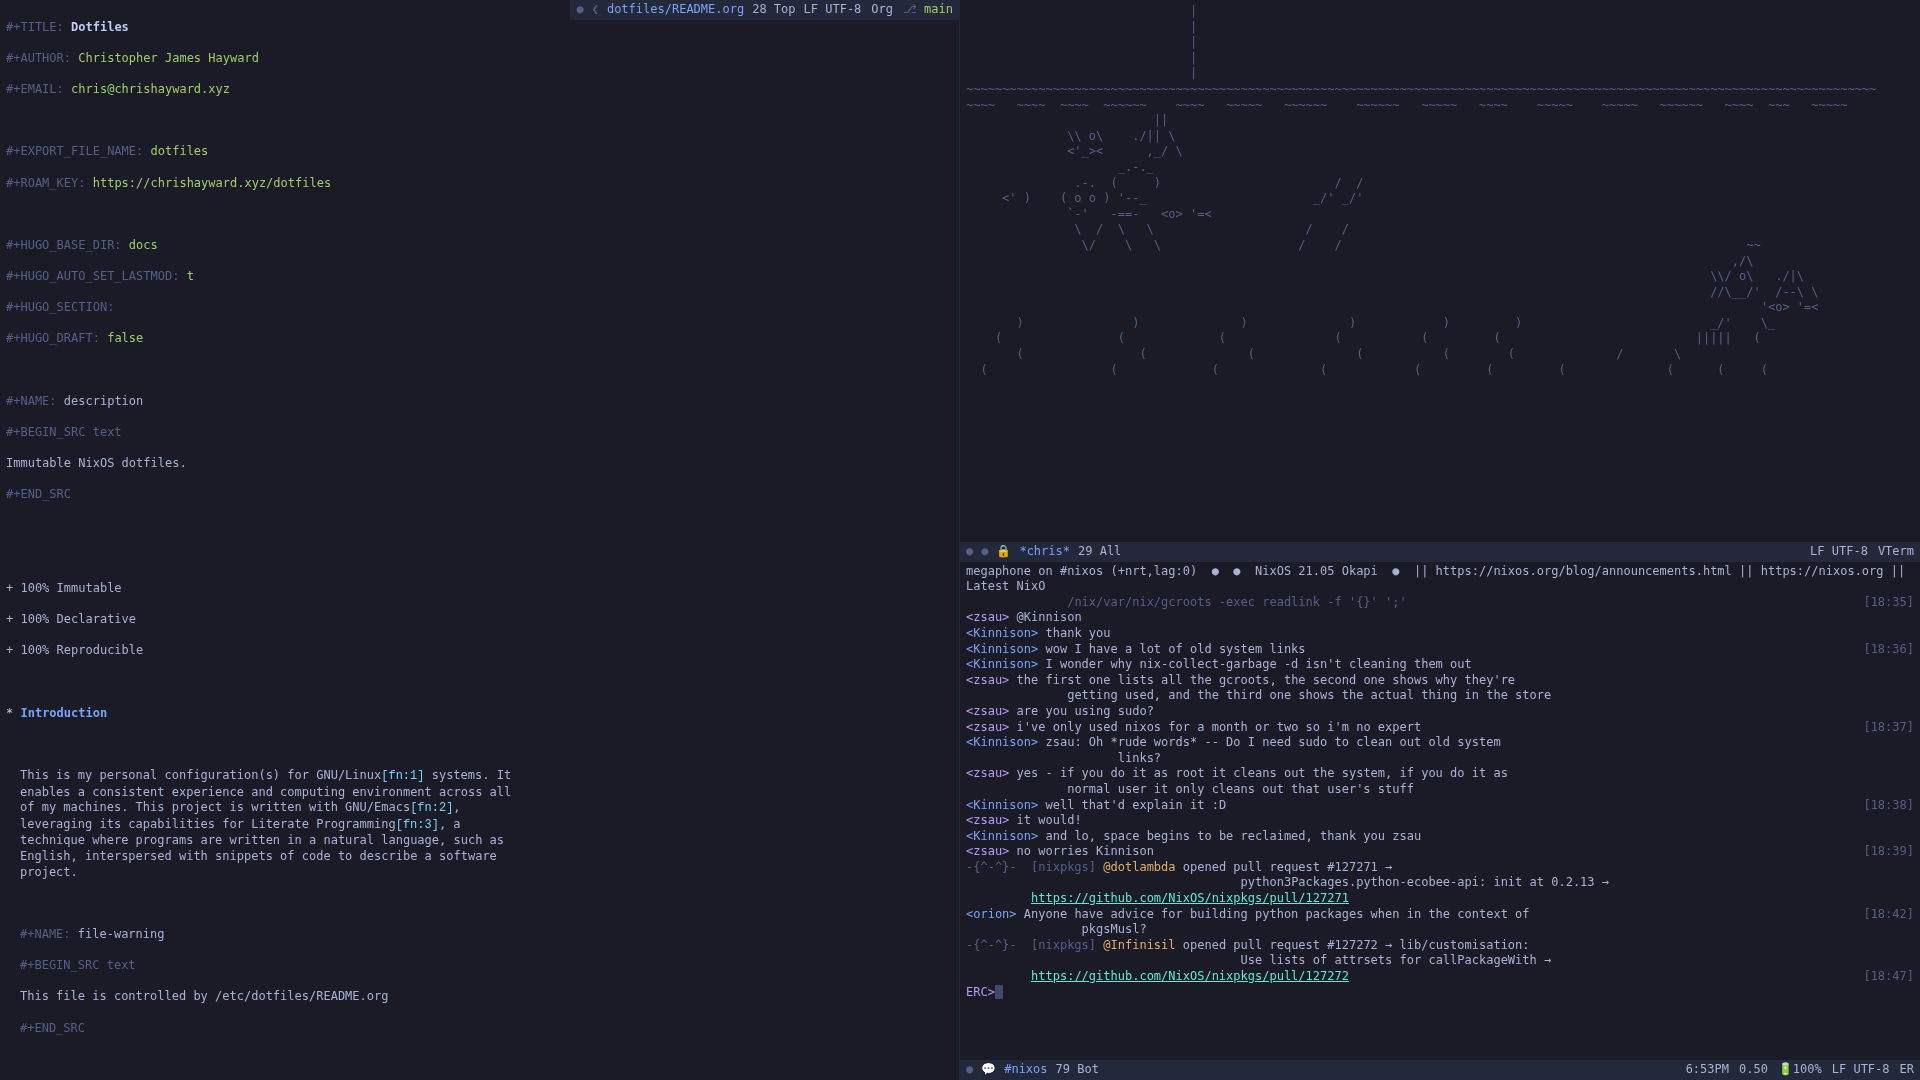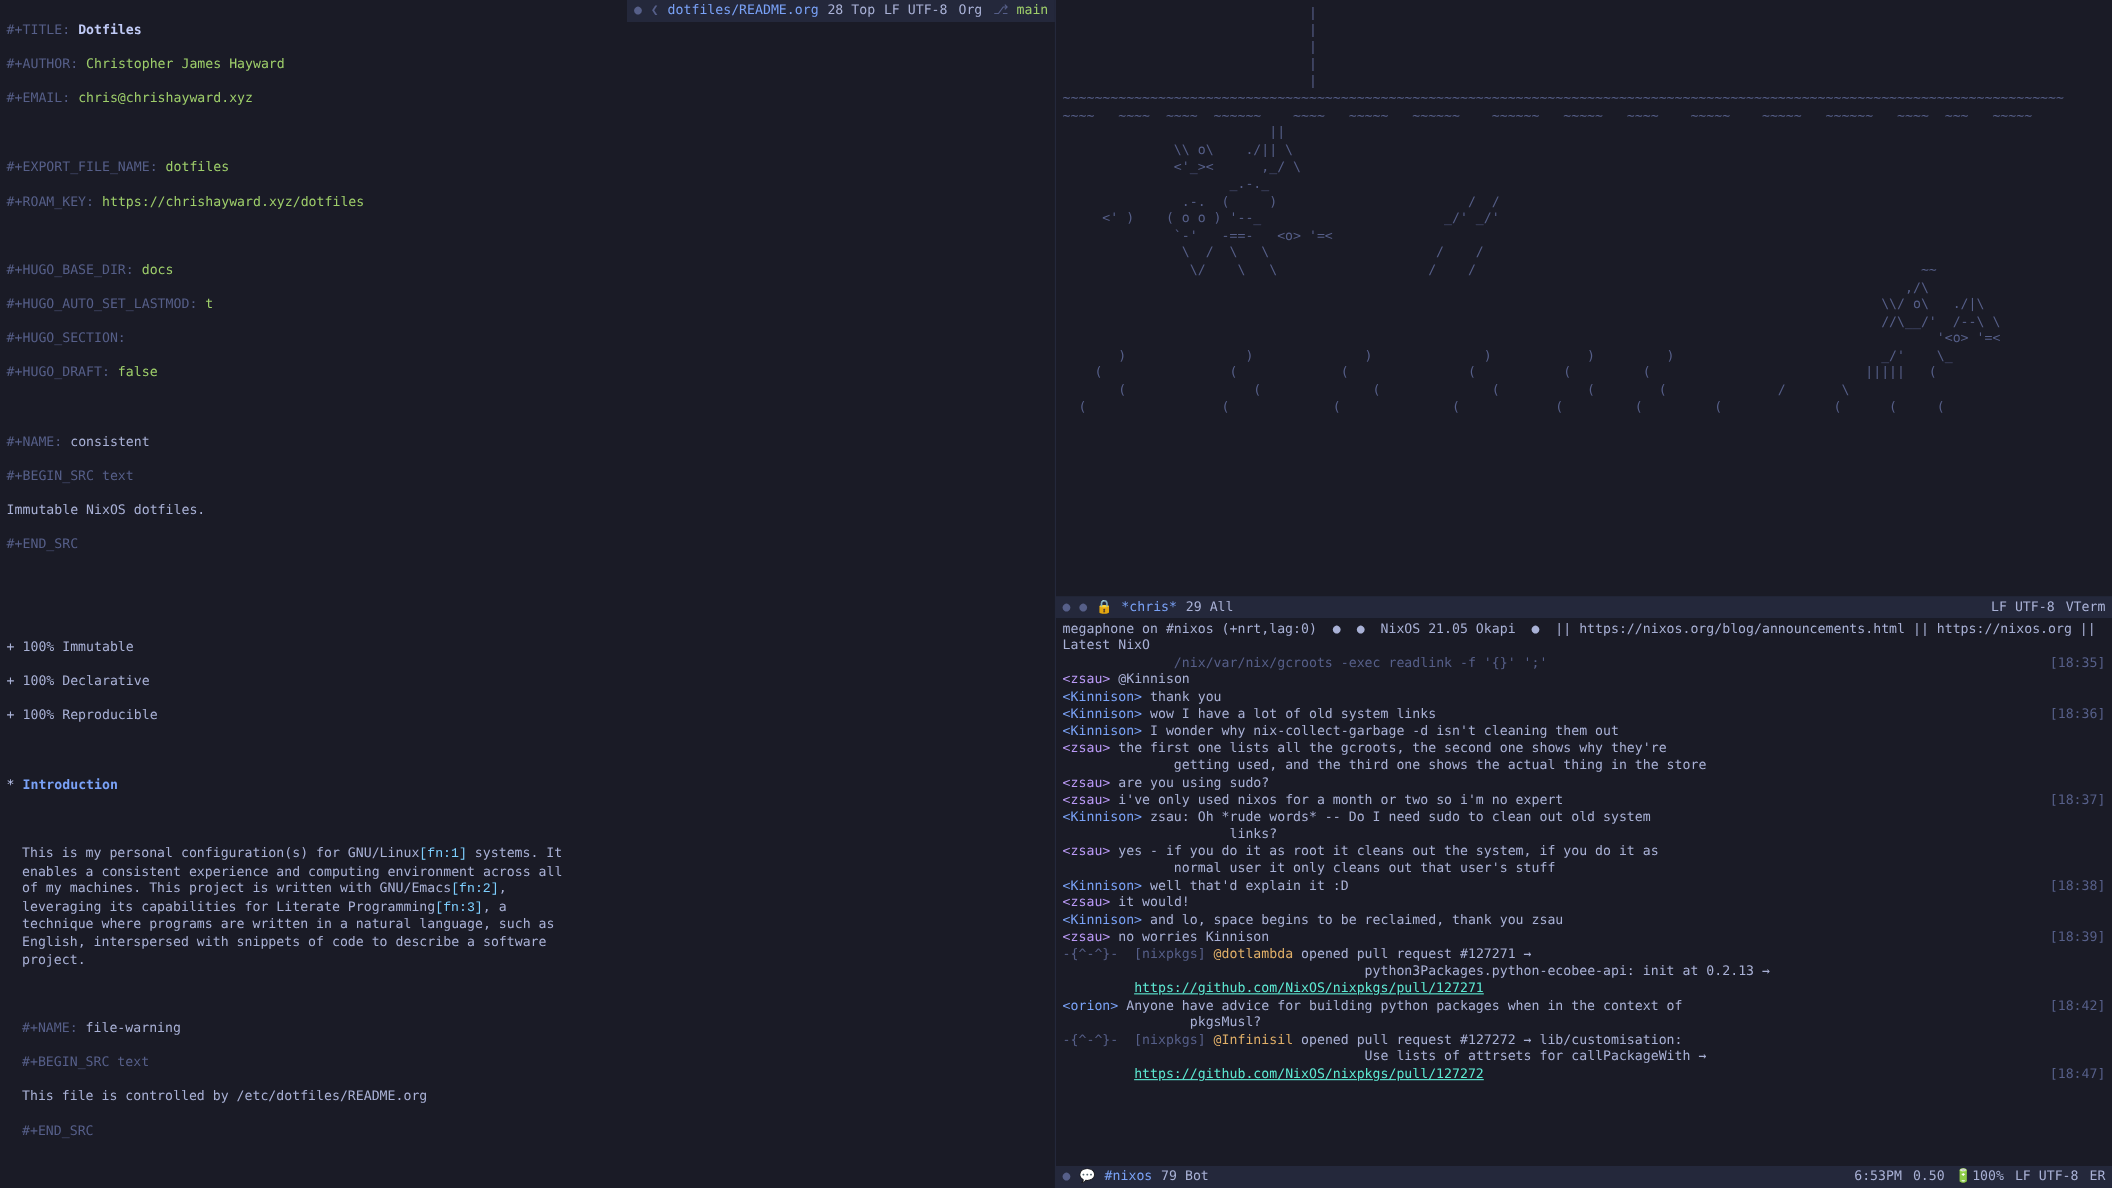--- a/index.html
+++ b/index.html
@@ -67,21 +67,21 @@
 <span class="line"><span class="dim">#+EMAIL:</span> <span class="str">chris@chrishayward.xyz</span></span>
 <span class="line"> </span>
 <span class="line"><span class="dim">#+EXPORT_FILE_NAME:</span> <span class="str">dotfiles</span></span>
 <span class="line"><span class="dim">#+ROAM_KEY:</span> <span class="str">https://chrishayward.xyz/dotfiles</span></span>
 <span class="line"> </span>
 <span class="line"><span class="dim">#+HUGO_BASE_DIR:</span> <span class="str">docs</span></span>
 <span class="line"><span class="dim">#+HUGO_AUTO_SET_LASTMOD:</span> <span class="str">t</span></span>
 <span class="line"><span class="dim">#+HUGO_SECTION:</span></span>
 <span class="line"><span class="dim">#+HUGO_DRAFT:</span> <span class="str">false</span></span>
 <span class="line"> </span>
-<span class="line"><span class="dim">#+NAME:</span> <span>consistent</span></span>
+<span class="line"><span class="dim">#+NAME:</span> <span>description</span></span>
 <span class="line"><span class="comment">#+BEGIN_SRC text</span></span>
 <span class="line"><span>Immutable NixOS dotfiles.</span></span>
 <span class="line"><span class="comment">#+END_SRC</span></span>
 <span class="line"> </span>
 <span class="line"> </span>
 <span class="line"><span>+ 100% Immutable</span></span>
 <span class="line"><span>+ 100% Declarative</span></span>
 <span class="line"><span>+ 100% Reproducible</span></span>
 <span class="line"> </span>
 <span class="line"><span class="star">* </span><span class="heading">Introduction</span></span>
@@ -258,20 +258,24 @@
           <span class="dim chat-nick">-{^-^}-  [nixpkgs] </span>
           <span class="pr-title">@Infinisil</span>
           <span class="chat-body"> opened pull request #127272 → lib/customisation:
          Use lists of attrsets for callPackageWith →</span>
         </div>
       <div class="chat-row">
           <span class="chat-nick">         </span>
           <span class="url">https://github.com/NixOS/nixpkgs/pull/127272</span>
           <span class="chat-ts">[18:47]</span>
         </div>
+      <div class="chat-row">
+          <span class="erc-prompt">ERC&gt; </span>
+          <span style="background:#414868;width:8px;height:14px;display:inline-block"></span>
+        </div>
     </div>
     <div class="modeline">
       <span class="icon">●</span>
       <span class="icon">💬</span>
       <span class="active">#nixos</span>
       <span>79 Bot</span>
       <span class="right">
         <span>6:53PM</span>
         <span>0.50</span>
         <span><span class="icon">🔋</span><span>100%</span></span>

